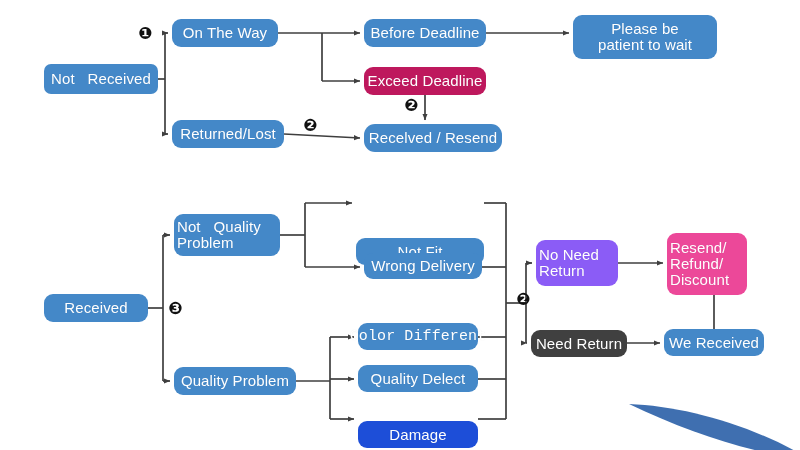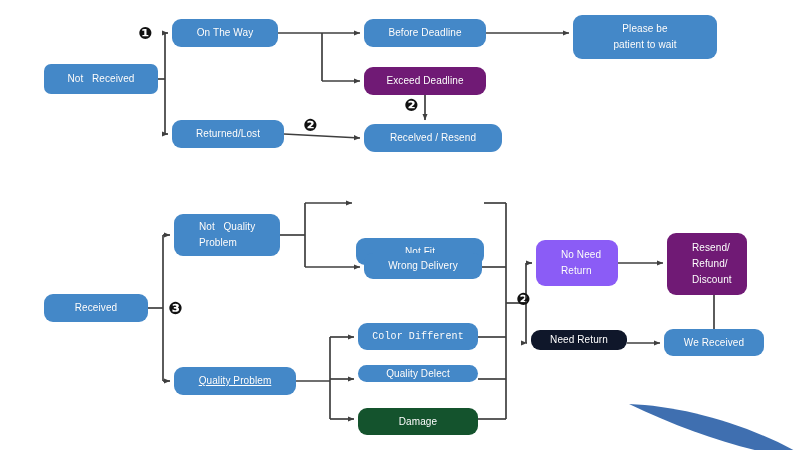--- a/index.html
+++ b/index.html
@@ -28,32 +28,32 @@
   .node {
     position: absolute;
     background: #4488c8;
     color: #ffffff;
     border-radius: 9px;
     box-sizing: border-box;
     display: flex;
     align-items: center;
     justify-content: center;
     text-align: center;
-    font-size: 10px;
+    font-size: 15px;
     line-height: 16px;
     letter-spacing: 0.1px;
     white-space: pre;
     padding: 0 6px;
     z-index: 3;
     text-shadow: 0 0 1px rgba(0,0,0,0.10);
   }
   .node.align-left {
     justify-content: flex-start;
     text-align: left;
-    padding-left: 25px;
+    padding-left: 3px;
   }
   .marker {
     position: absolute;
     width: 15px;
     height: 15px;
     border-radius: 50%;
     background: #111111;
     color: #ffffff;
     font-size: 10.5px;
     line-height: 15px;
@@ -135,37 +135,37 @@
 
       <path d="M714,329 L714,295"></path>
     </g>
   </svg>
 
   <div id="node-layer">
       <div class="node" style="left: 44px; top: 64px; width: 114px; height: 30px; background: rgb(68, 136, 200); color: rgb(255, 255, 255); border-radius: 7px;">Not   Received</div>
       <div class="node" style="left: 172px; top: 19px; width: 106px; height: 28px; background: rgb(68, 136, 200); color: rgb(255, 255, 255);">On The Way</div>
       <div class="node" style="left: 172px; top: 120px; width: 112px; height: 28px; background: rgb(68, 136, 200); color: rgb(255, 255, 255);">Returned/Lost</div>
       <div class="node" style="left: 364px; top: 19px; width: 122px; height: 28px; background: rgb(68, 136, 200); color: rgb(255, 255, 255);">Before Deadline</div>
-      <div class="node" style="left: 364px; top: 67px; width: 122px; height: 28px; background: #701a75; color: rgb(255, 255, 255);">Exceed Deadline</div>
+      <div class="node" style="left: 364px; top: 67px; width: 122px; height: 28px; background: #be185d; color: rgb(255, 255, 255);">Exceed Deadline</div>
       <div class="node" style="left: 364px; top: 124px; width: 138px; height: 28px; background: rgb(68, 136, 200); color: rgb(255, 255, 255); border-radius: 11px;">Recelved / Resend</div>
       <div class="node" style="left: 573px; top: 15px; width: 144px; height: 44px; background: rgb(68, 136, 200); color: rgb(255, 255, 255);">Please be
 patient to wait</div>
       <div class="node" style="left: 44px; top: 294px; width: 104px; height: 28px; background: rgb(68, 136, 200); color: rgb(255, 255, 255);">Received</div>
       <div class="node align-left" style="left: 174px; top: 214px; width: 106px; height: 42px; background: rgb(68, 136, 200); color: rgb(255, 255, 255);">Not   Quality
 Problem</div>
-      <div class="node" style="left: 174px; top: 367px; width: 122px; height: 28px; background: rgb(68, 136, 200); color: rgb(255, 255, 255); text-decoration: underline;">Quality Problem</div>
+      <div class="node" style="left: 174px; top: 367px; width: 122px; height: 28px; background: rgb(68, 136, 200); color: rgb(255, 255, 255);">Quality Problem</div>
       <div class="node" style="left: 356px; top: 190px; width: 128px; height: 27px; background: rgb(68, 136, 200); color: rgb(255, 255, 255); margin-top: 48px;">Not Fit</div>
       <div class="node" style="left: 364px; top: 253px; width: 118px; height: 26px; background: rgb(68, 136, 200); color: rgb(255, 255, 255);">Wrong Delivery</div>
       <div class="node" style="left: 358px; top: 323px; width: 120px; height: 27px; background: rgb(68, 136, 200); color: rgb(255, 255, 255); font-family: Liberation Mono, monospace;">Color Different</div>
-      <div class="node" style="left: 358px; top: 365px; width: 120px; height: 17px; background: rgb(68, 136, 200); color: rgb(255, 255, 255);">Quality Delect</div>
-      <div class="node" style="left: 358px; top: 408px; width: 120px; height: 27px; background: #14532d; color: rgb(255, 255, 255);">Damage</div>
+      <div class="node" style="left: 358px; top: 365px; width: 120px; height: 27px; background: rgb(68, 136, 200); color: rgb(255, 255, 255);">Quality Delect</div>
+      <div class="node" style="left: 358px; top: 421px; width: 120px; height: 27px; background: #1d4ed8; color: rgb(255, 255, 255);">Damage</div>
       <div class="node align-left" style="left: 536px; top: 240px; width: 82px; height: 46px; background: #8b5cf6; color: rgb(255, 255, 255);">No Need
 Return</div>
-      <div class="node" style="left: 531px; top: 330px; width: 96px; height: 20px; background: #0f172a; color: rgb(255, 255, 255);">Need Return</div>
-      <div class="node align-left" style="left: 667px; top: 233px; width: 80px; height: 62px; background: #701a75; color: rgb(255, 255, 255);">Resend/
+      <div class="node" style="left: 531px; top: 330px; width: 96px; height: 27px; background: #404040; color: rgb(255, 255, 255);">Need Return</div>
+      <div class="node align-left" style="left: 667px; top: 233px; width: 80px; height: 62px; background: #ec4899; color: rgb(255, 255, 255);">Resend/
 Refund/
 Discount</div>
       <div class="node" style="left: 664px; top: 329px; width: 100px; height: 27px; background: rgb(68, 136, 200); color: rgb(255, 255, 255);">We Received</div>
     </div>
 
   <div id="marker-layer">
       <div class="marker" style="left: 138px; top: 26px; background: transparent; color: rgb(17, 17, 17); font-size: 17px; line-height: 15px;">❶</div>
       <div class="marker" style="left: 303px; top: 118px; background: transparent; color: rgb(17, 17, 17); font-size: 17px; line-height: 15px;">❷</div>
       <div class="marker" style="left: 404px; top: 98px; background: transparent; color: rgb(17, 17, 17); font-size: 17px; line-height: 15px;">❷</div>
       <div class="marker" style="left: 168px; top: 301px; background: transparent; color: rgb(17, 17, 17); font-size: 17px; line-height: 15px;">❸</div>

